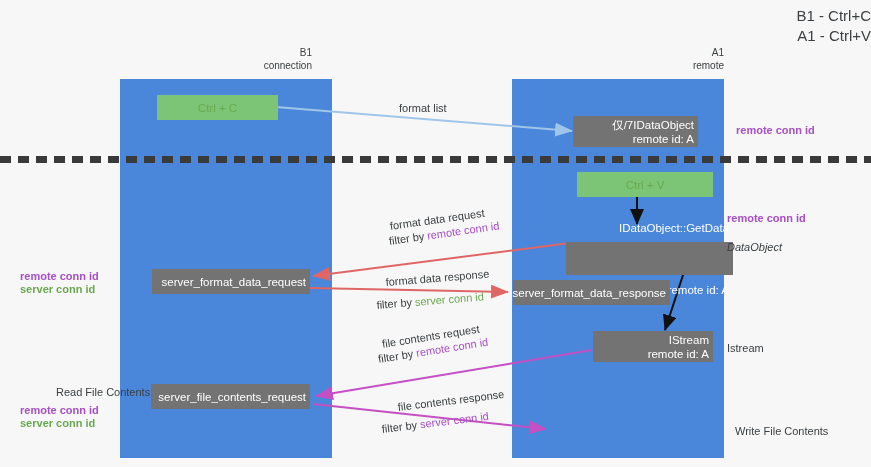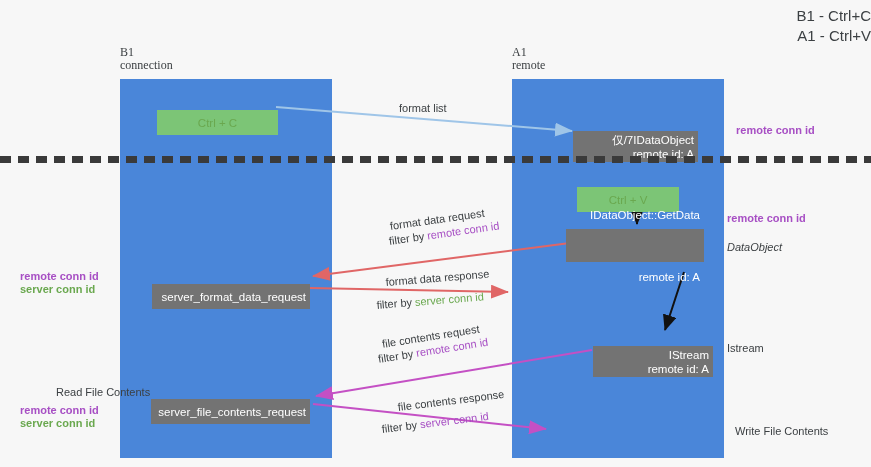--- a/index.html
+++ b/index.html
@@ -21,25 +21,24 @@
   #title {
     left: 0; top: 6px; width: 871px;
     text-align: right;
     font-size: 15px;
     color: #3c4043;
     line-height: 20px;
   }
 
   
   .lane-header {
-    text-align: left;
-    font-size: 12px;
+    text-align: right;
+    font-size: 10px;
     color: #3c4043;
     line-height: 13px;
-    font-family: Liberation Serif, serif;
   }
   #hdr-b1 { left: 120px; top: 46px; width: 192px; }
   #hdr-a1 { left: 512px; top: 46px; width: 212px; }
 
   
   .lane {
     background: #4a86d9;
   }
   #lane-b1 { left: 120px; top: 79px; width: 212px; height: 379px; }
   #lane-a1 { left: 512px; top: 79px; width: 212px; height: 379px; }
@@ -57,21 +56,20 @@
   .node {
     display: flex;
     flex-direction: column;
     align-items: center;
     justify-content: center;
     color: #ffffff;
     font-size: 11.5px;
     line-height: 14px;
     text-align: center;
     padding: 8px 4px;
-    margin-top: 15px;
   }
   .node.green  { background: #7cc576; }
   .node.orange { background: #737373; align-items: flex-end; }
 
   
   .lbl {
     font-size: 11px;
     line-height: 14px;
     color: #3c4043;
     white-space: nowrap;
@@ -146,33 +144,36 @@
 
   <div class="abs node green" style="left:157px; top:95px; width:121px; height:25px;">
     <span>Ctrl + C</span>
   </div>
 
   <div class="abs node orange" style="left:573px; top:116px; width:125px; height:31px;">
     <span>仅/7IDataObject</span>
     <span>remote id: A</span>
   </div>
 
-  <div class="abs node green" style="left:577px; top:172px; width:102px; height:25px;">
+  <div class="abs node green" style="left:577px; top:172px; width:136px; height:25px;">
     <span>Ctrl + V</span>
   </div>
 
-  <div class="abs node orange" style="left:566px; top:214px; width:138px; height:33px;gap:48px;">
+  <div class="abs node orange" style="left:566px; top:242px; width:167px; height:33px;gap:48px;">
     <span>IDataObject::GetData</span>
     <span>remote id: A</span>
   </div>
 
   <div class="abs node orange" style="left:152px; top:269px; width:158px; height:25px;">
     <span>server_format_data_request</span>
   </div>
 
+  <div class="abs node orange" style="left:513px; top:280px; width:157px; height:25px;">
+    <span>server_format_data_response</span>
+  </div>
 
   <div class="abs node orange" style="left:593px; top:331px; width:120px; height:31px;">
     <span>IStream</span>
     <span>remote id: A</span>
   </div>
 
   <div class="abs node orange" style="left:151px; top:384px; width:159px; height:25px;">
     <span>server_file_contents_request</span>
   </div>
 

